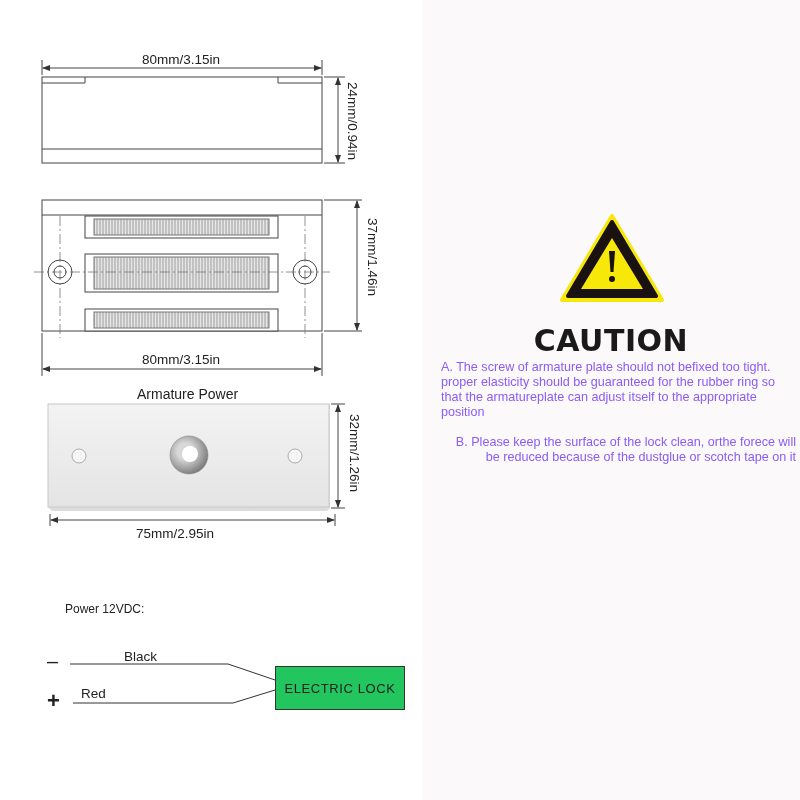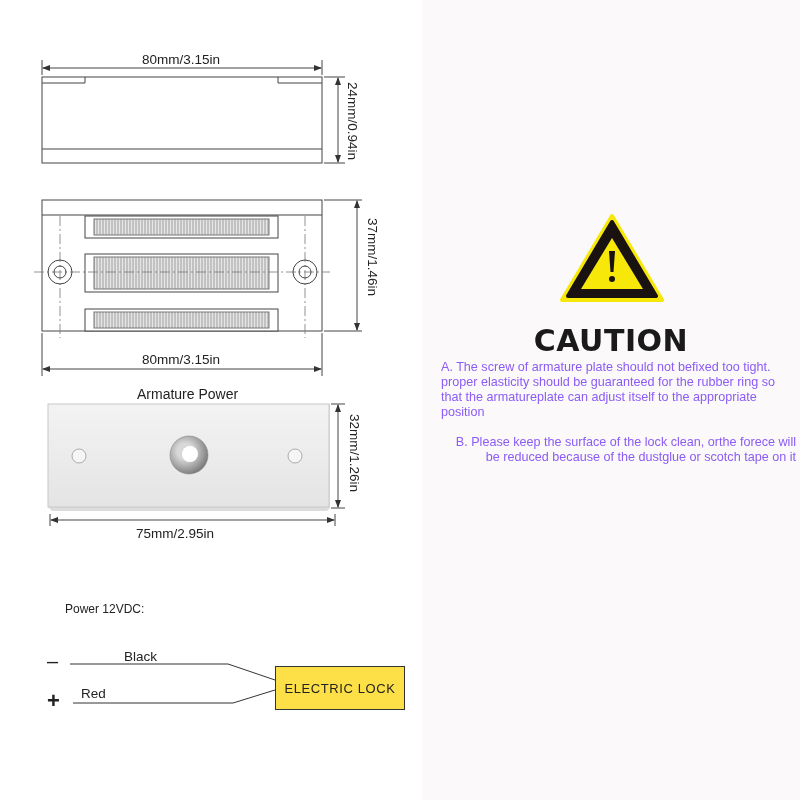--- a/index.html
+++ b/index.html
@@ -4,21 +4,21 @@
 <style>
   html, body { margin: 0; padding: 0; }
   body { width: 800px; height: 800px; position: relative; background: #ffffff; overflow: hidden; font-family: "Liberation Sans", sans-serif; }
   .right-panel { position: absolute; left: 422px; top: 0; width: 378px; height: 800px; background: #fbf9f9; }
   svg.drawing { position: absolute; left: 0; top: 0; }
   .lbl { position: absolute; font-family: "Liberation Sans", sans-serif; color: #222; white-space: nowrap; }
   .dim { font-size: 13.5px; }
   .rot { transform-origin: 0 0; transform: rotate(90deg); }
   .caution-title { position: absolute; left: 422px; width: 378px; top: 307px; text-align: center; font-family: "DejaVu Sans", sans-serif; font-weight: bold; font-size: 30px; color: #1a1a1a; letter-spacing: 0.5px; margin-top: 16px; }
   .note { position: absolute; left: 441px; width: 355px; font-family: Liberation Sans, sans-serif; font-size: 12.6px; line-height: 15px; color: #8b5cf6; }
-  .box-label { position: absolute; left: 275px; top: 666px; width: 130px; height: 44px; border: 1px solid #333; box-sizing: border-box; display: flex; align-items: center; justify-content: center; font-size: 13px; letter-spacing: 0.6px; color: #222; background: #fde047; }
+  .box-label { position: absolute; left: 275px; top: 666px; width: 130px; height: 44px; border: 1px solid #333; box-sizing: border-box; display: flex; align-items: center; justify-content: center; font-size: 13px; letter-spacing: 0.6px; color: #222; background: #22c55e; }
 </style>
 </head>
 <body>
 
 <div class="right-panel"></div>
 
 <svg class="drawing" width="800" height="800" viewBox="0 0 800 800">
   <defs>
     <marker id="arr" markerWidth="8" markerHeight="6" refX="7" refY="3" orient="auto-start-reverse">
       <path d="M0,0 L8,3 L0,6 z" fill="#333"></path>

